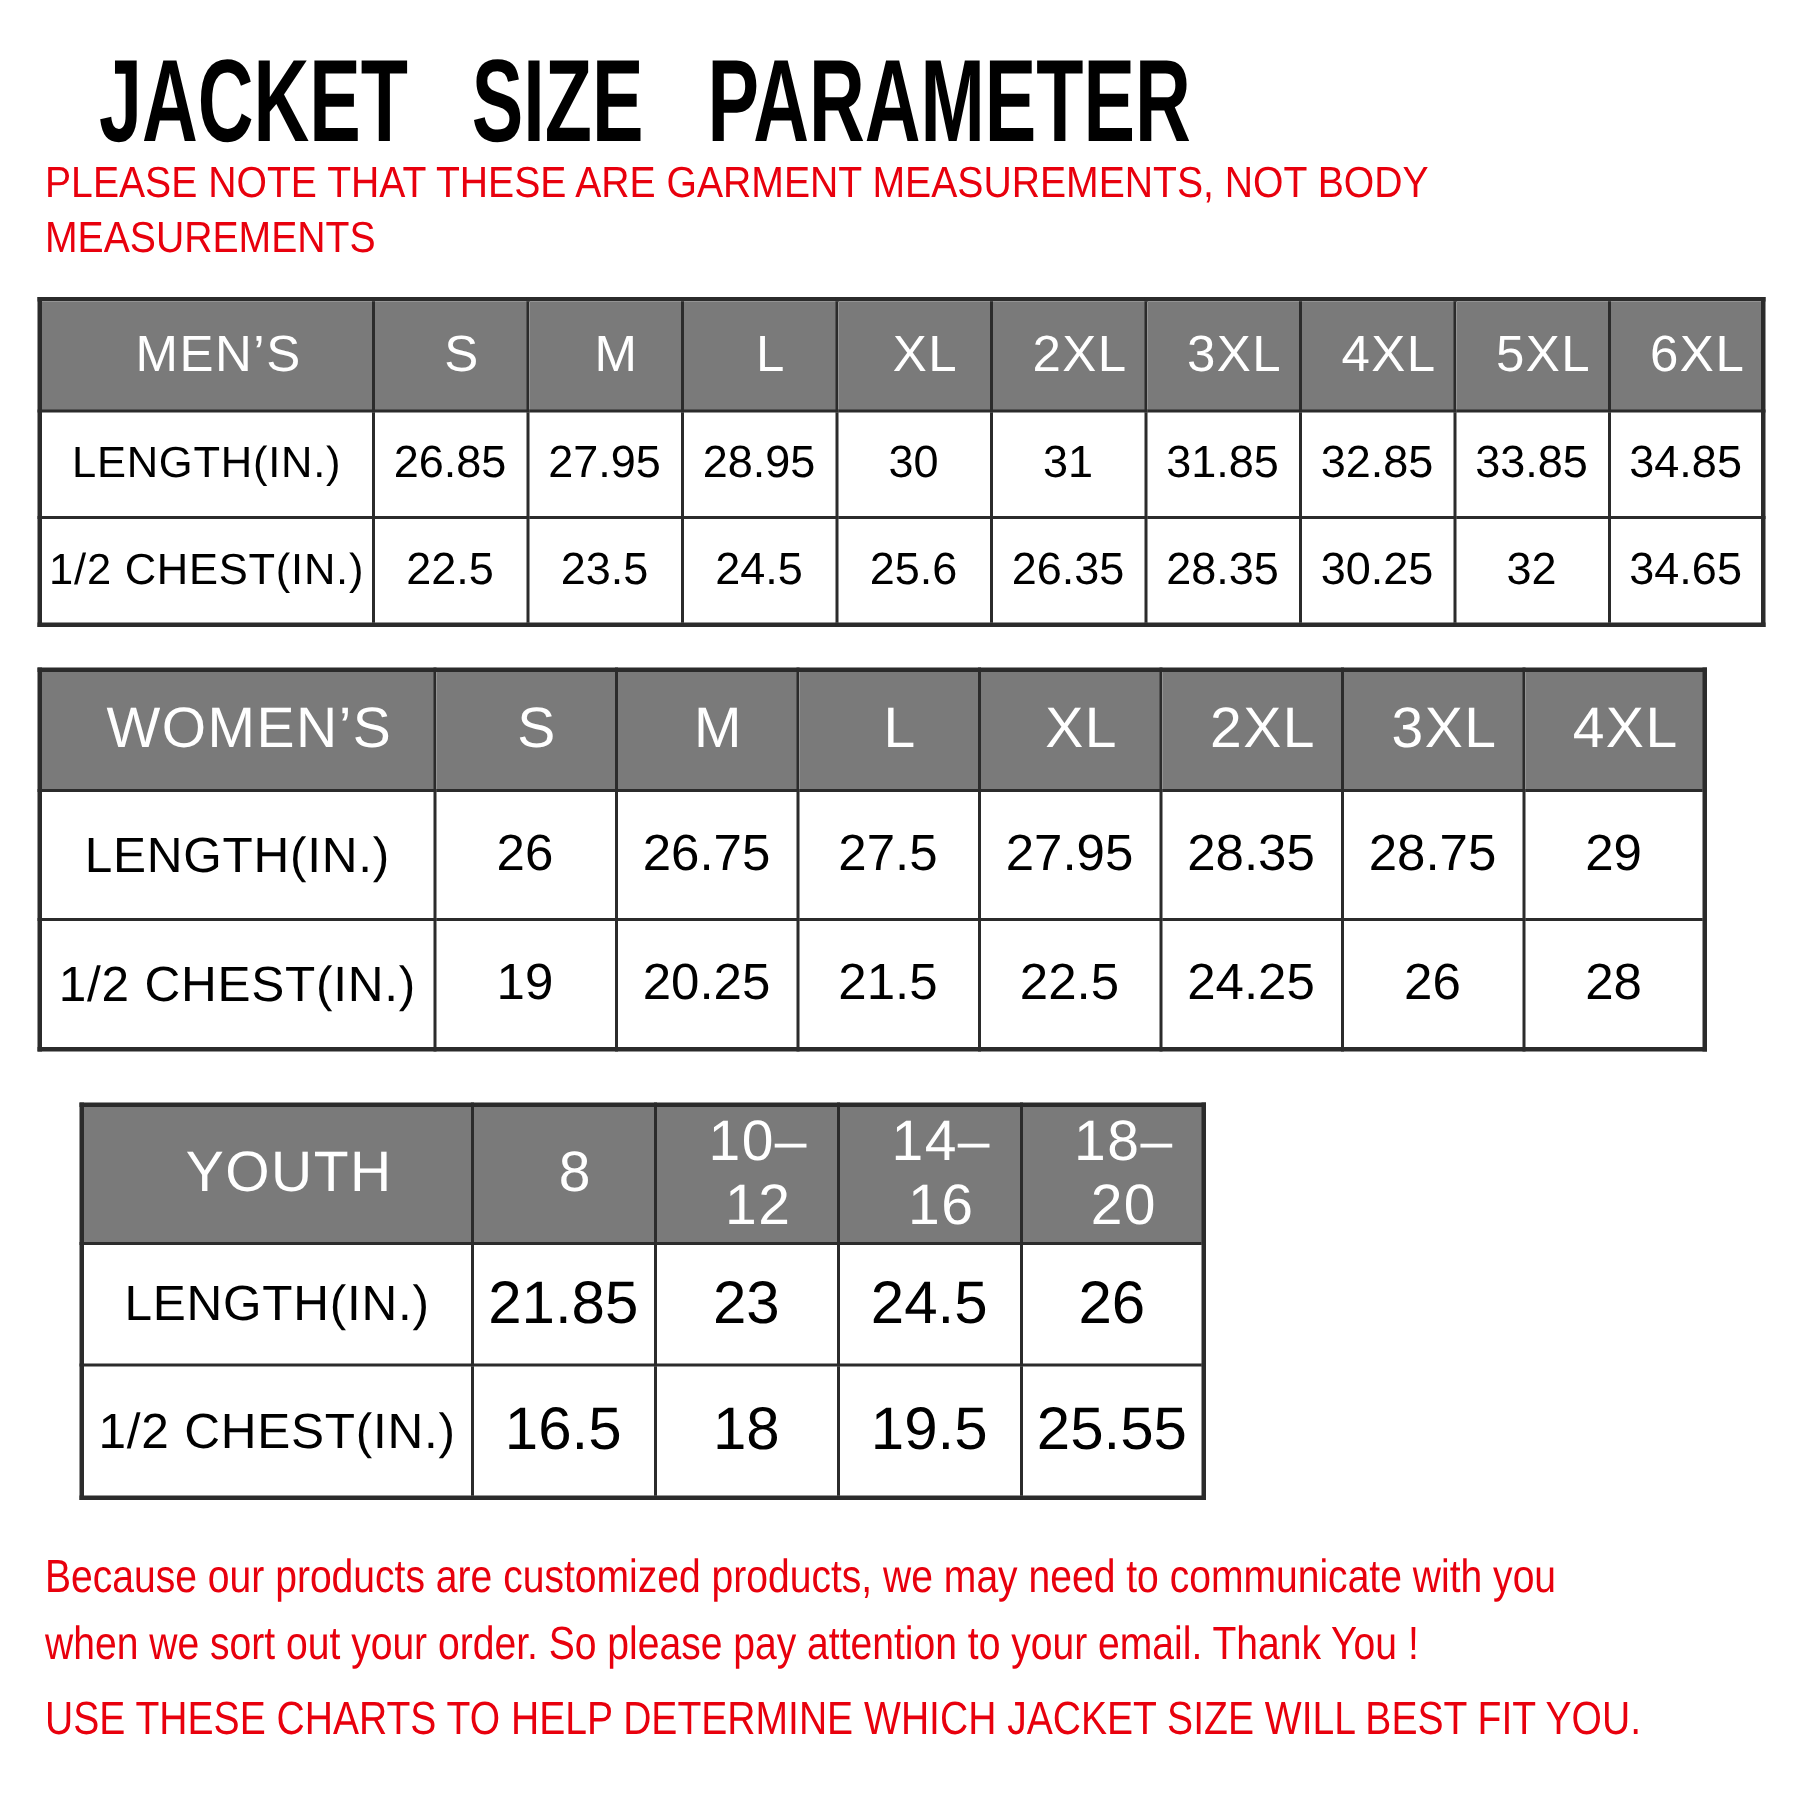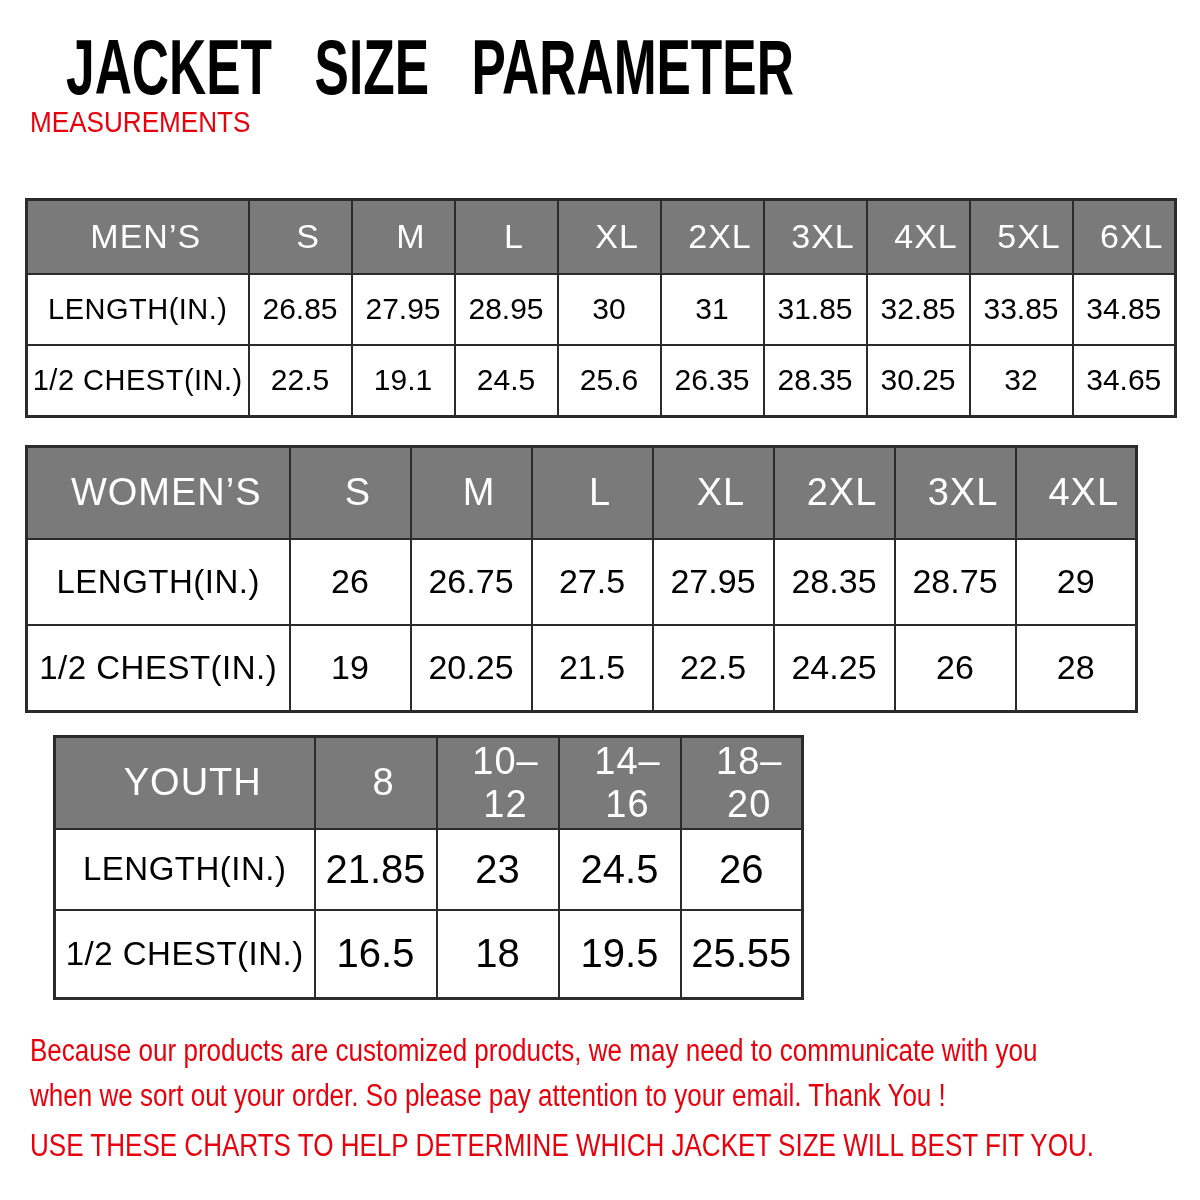--- a/index.html
+++ b/index.html
@@ -66,20 +66,21 @@
   .condx{display:inline-block;transform:scaleX(0.84);transform-origin:0 50%;}
 </style>
 </head>
 <body>
 
 <div class="title">
   <span class="title-inner">JACKET SIZE PARAMETER</span>
 </div>
 
 <div class="note">
+  <div><span class="cond">PLEASE NOTE THAT THESE ARE GARMENT MEASUREMENTS, NOT BODY</span></div>
   <div><span class="cond">MEASUREMENTS</span></div>
 </div>
 
 <table class="tbl mens">
   <colgroup>
     <col style="width:222px">
       <col style="width:103px">
       <col style="width:103px">
       <col style="width:103px">
     <col style="width:103px">
@@ -110,21 +111,21 @@
     <td>30</td>
     <td>31</td>
     <td>31.85</td>
     <td>32.85</td>
     <td>33.85</td>
     <td>34.85</td>
   </tr>
   <tr style="height:72px">
     <td class="lbl">1/2 CHEST(IN.)</td>
     <td>22.5</td>
-    <td>19.1</td>
+    <td>23.5</td>
     <td>24.5</td>
     <td>25.6</td>
     <td>26.35</td>
     <td>28.35</td>
     <td>30.25</td>
     <td>32</td>
     <td>34.65</td>
   </tr>
 </tbody>
   </table>
@@ -134,21 +135,21 @@
     <col style="width:263px">
       <col style="width:121px">
       <col style="width:121px">
       <col style="width:121px">
     <col style="width:121px">
       <col style="width:121px">
       <col style="width:121px">
       <col style="width:121px">
   </colgroup>
   <tbody>
-      <tr style="height:92px">
+      <tr style="height:80px">
     <th>WOMEN’S</th>
     <th>S</th>
     <th>M</th>
     <th>L</th>
     <th>XL</th>
     <th>2XL</th>
     <th>3XL</th>
     <th>4XL</th>
   </tr>
   <tr style="height:86px">

